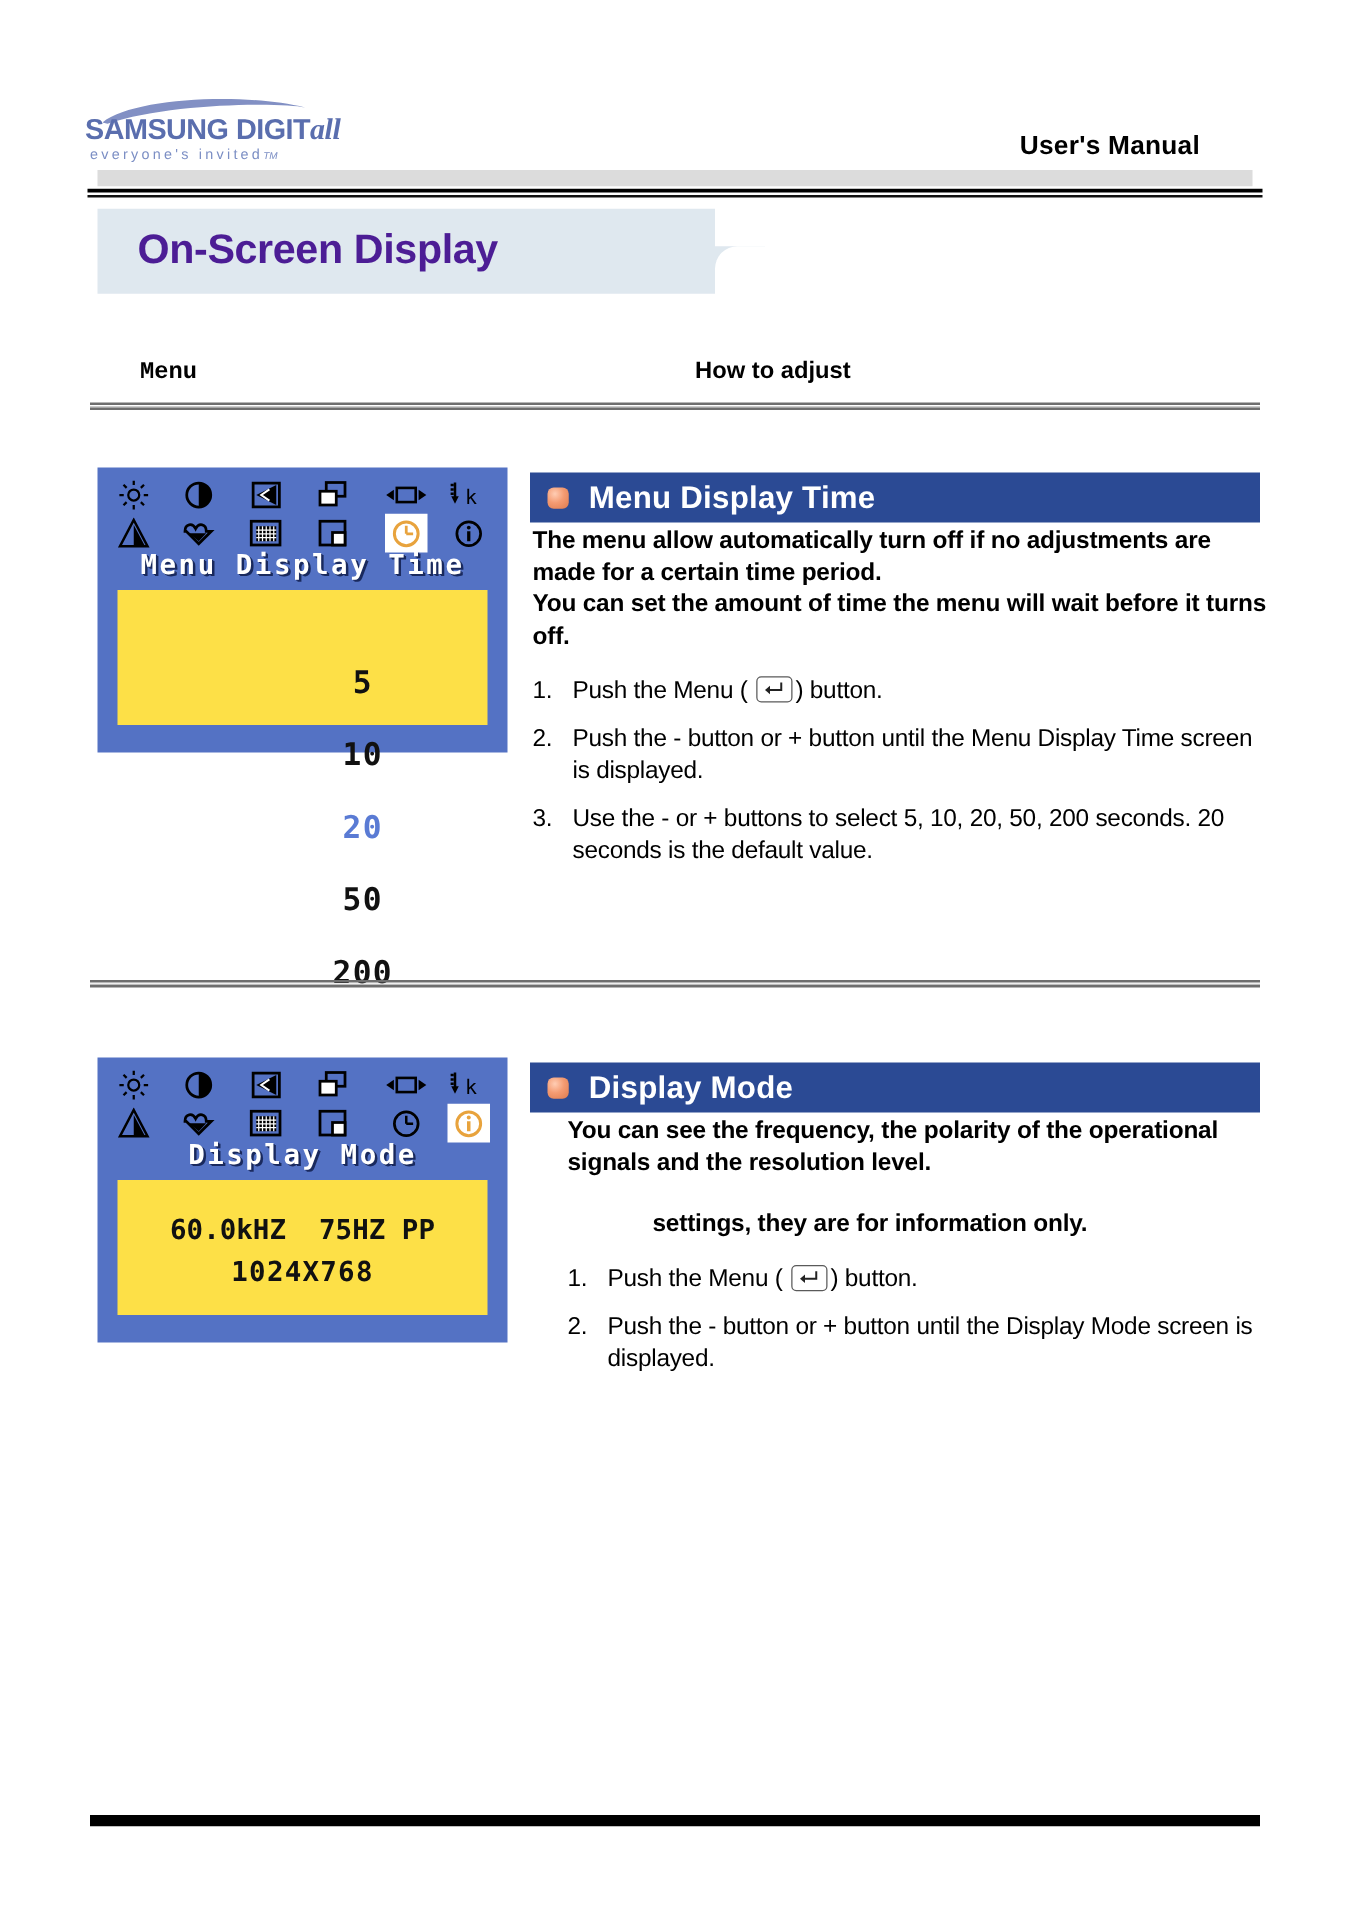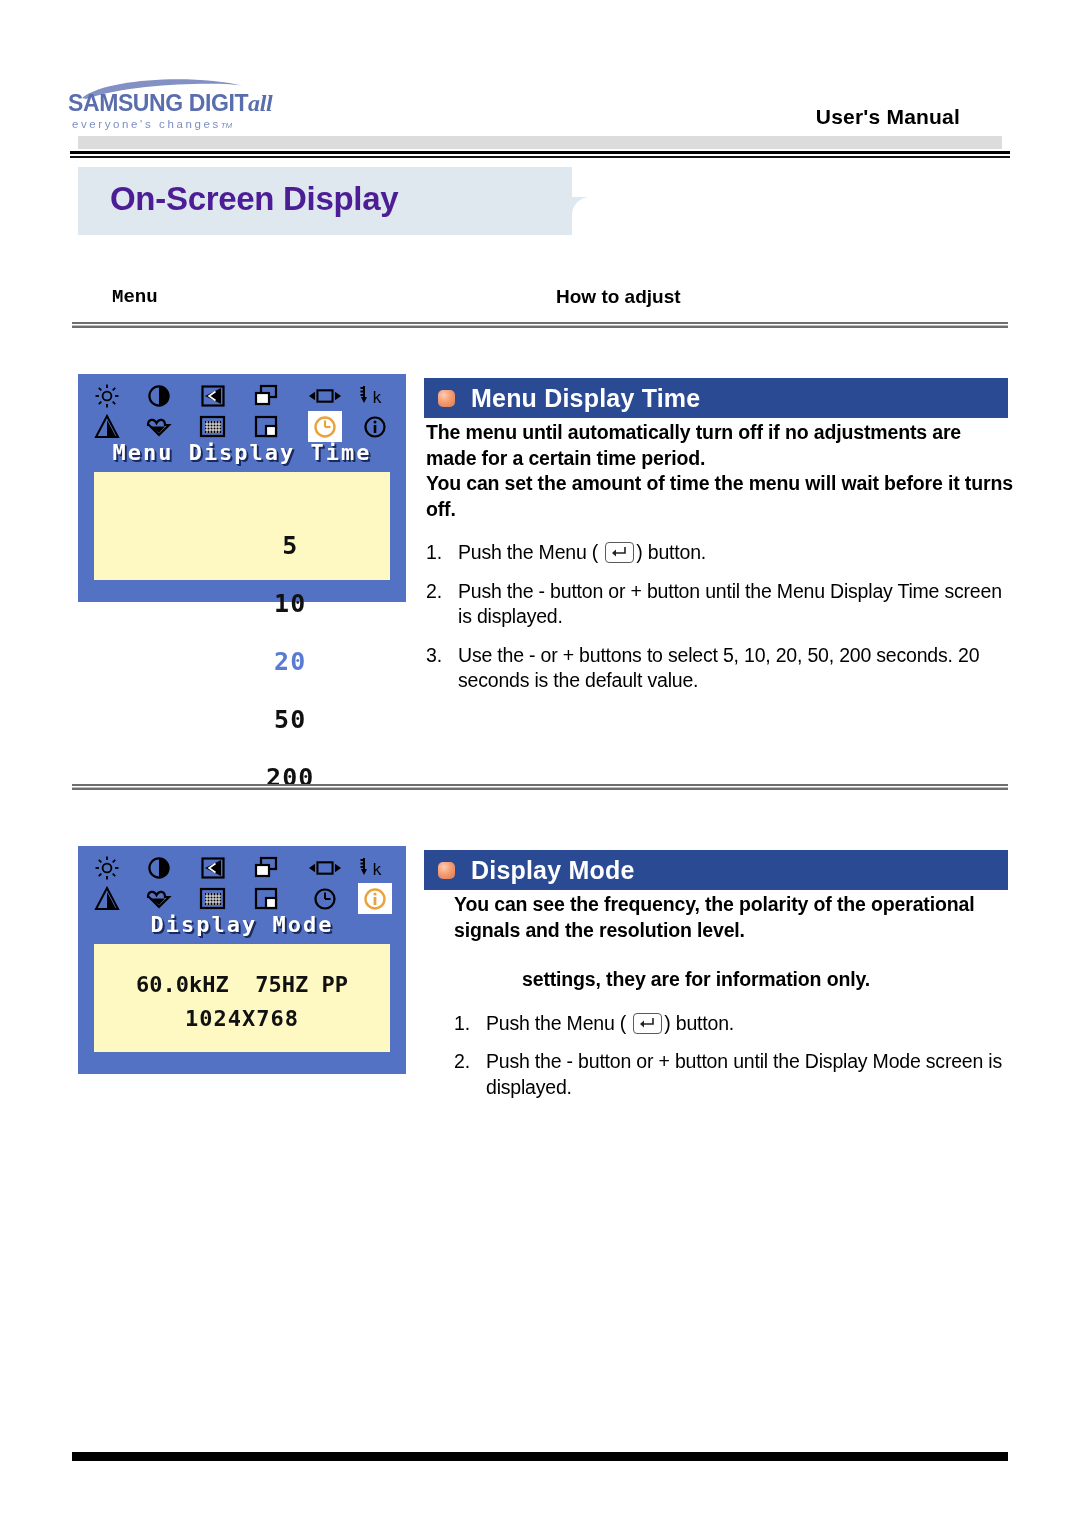--- a/index.html
+++ b/index.html
@@ -90,21 +90,21 @@
 
   .osd-label{
     position:absolute;left:0;top:66px;width:328px;text-align:center;
     font-family:"DejaVu Sans Mono","Liberation Mono",monospace;
     font-weight:bold;font-size:22px;color:#ffffff;letter-spacing:2px;
     text-shadow:1px 1px 0 #1a2a5e, 2px 2px 0 #1a2a5e;
   }
 
   .osd-screen{
     position:absolute;left:16px;top:98px;width:296px;height:108px;
-    background:#fef9c3;
+    background:#fde047;
   }
   .osd-line{
     position:absolute;width:296px;text-align:center;
     font-family:"DejaVu Sans Mono","Liberation Mono",monospace;
     font-weight:bold;color:#111;white-space:pre;
   }
   #osd1-values{top:30px;font-size:25px;letter-spacing:1px;}
   #osd1-values .sel{color:#5a7bd4;}
   #osd1-units{top:72px;font-size:22px;text-align:right;width:276px;letter-spacing:1px;}
   #osd2-line1{top:28px;font-size:22px;letter-spacing:0px;}
@@ -150,21 +150,21 @@
 
 <div id="header">
 
   <div id="logo-block">
     <div id="logo-swoosh">
       <svg width="180" height="26" viewBox="0 0 180 26">
         <path d="M6 22 C 30 2, 120 -2, 168 10 C 150 6, 60 6, 10 23 Z" fill="#8290c4"></path>
       </svg>
     </div>
     <div id="logo-wordmark"><span>SAMSUNG DIGIT</span><span class="italic-all">all</span></div>
-    <div id="logo-tagline"><span>everyone's changes</span><span class="tm">TM</span></div>
+    <div id="logo-tagline"><span>everyone's invited</span><span class="tm">TM</span></div>
   </div>
 
   <div id="manual-title">User's Manual</div>
 
   <div id="gray-strip"></div>
   <div id="rule-black-top"></div>
   <div id="rule-black-top2"></div>
 </div>
 
 <div id="title-tab"></div>
@@ -305,21 +305,21 @@
     </div>
   </div>
 </div>
 
 <div class="sec-head" id="sec1-head">
   <span class="sec-bullet"></span>
   <span class="sec-title">Menu Display Time</span>
 </div>
 
 <div class="sec-body" id="sec1-body">
-  <div class="bold-para">The menu until automatically turn off if no adjustments are made for a certain time period.</div>
+  <div class="bold-para">The menu allow automatically turn off if no adjustments are made for a certain time period.</div>
   <div class="bold-para">You can set the amount of time the menu will wait before it turns off.</div>
 
   <ol class="steps">
     <li>
       <span class="num">1.</span><span>Push the Menu (</span>
       <span class="keycap"><svg width="18" height="12" viewBox="0 0 18 12">
             <path d="M15 1 L15 7 L4 7" fill="none" stroke="#222" stroke-width="1.6"></path>
             <path d="M6 3.6 L2 7 L6 10.4 Z" fill="#222"></path>
           </svg></span><span>) button.</span>
     </li>

